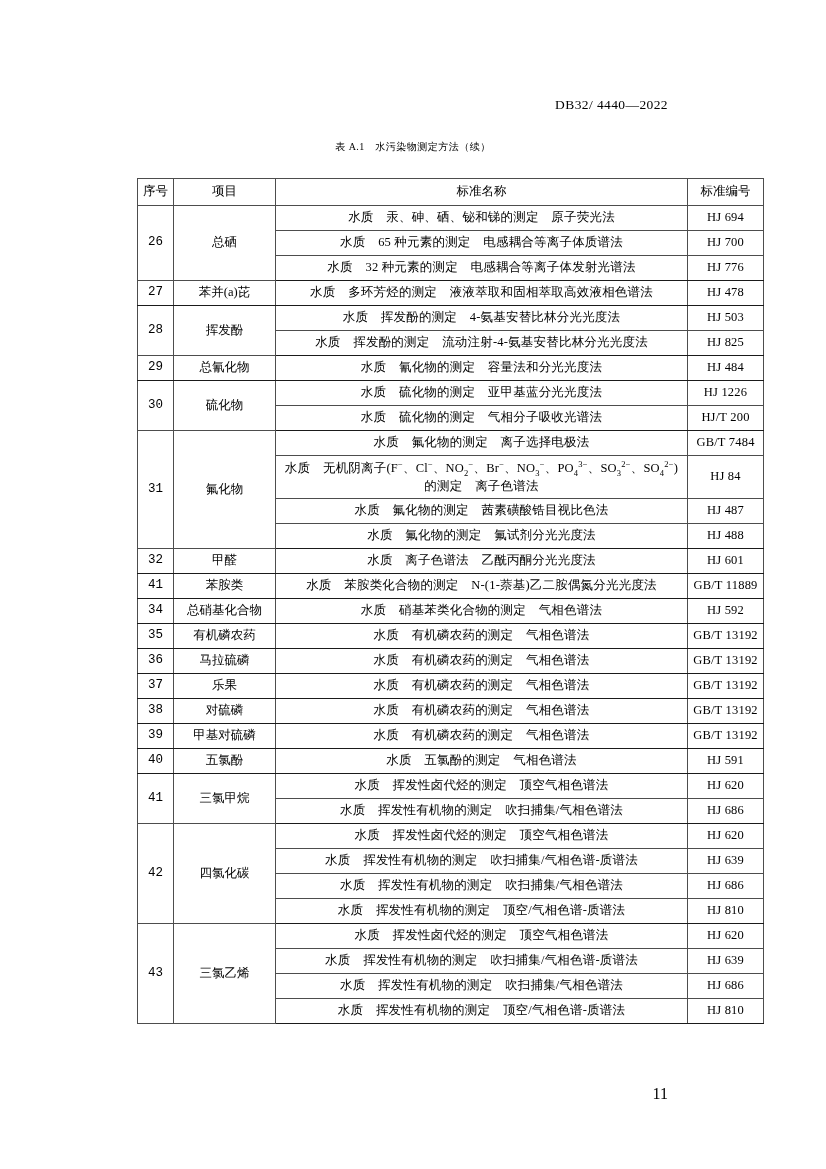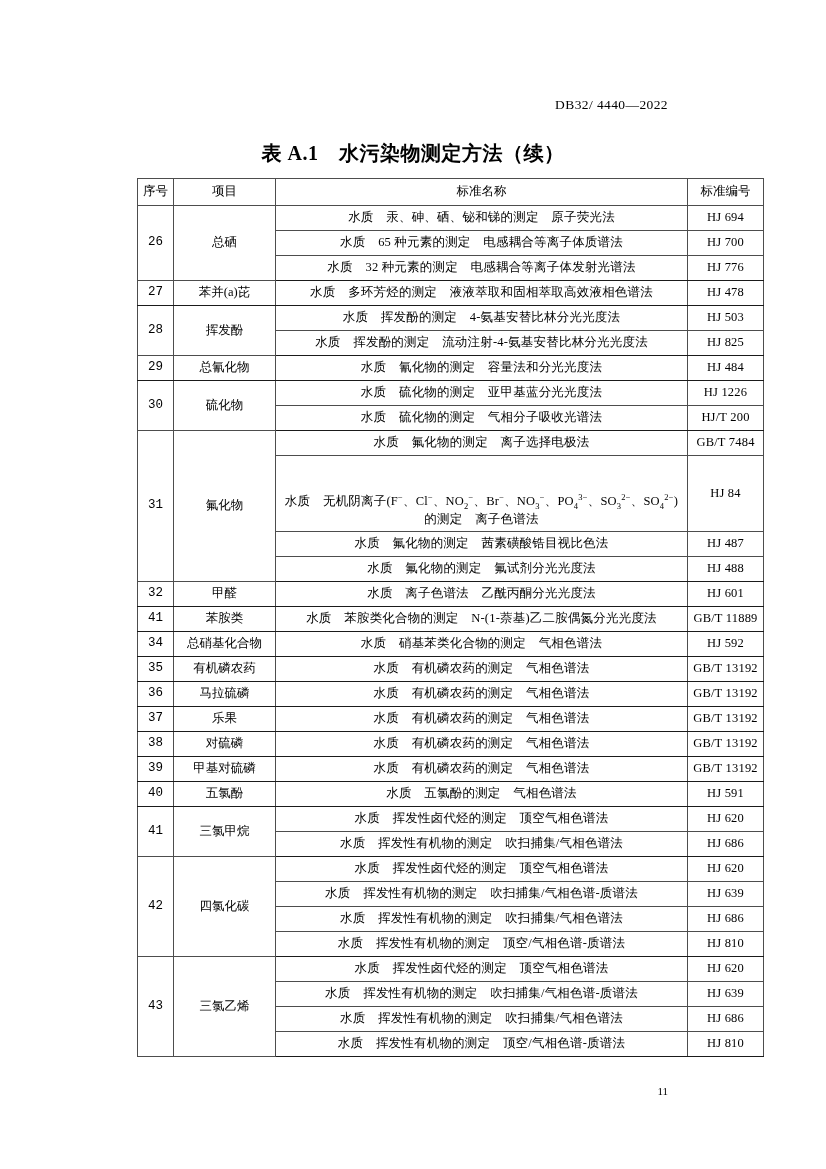--- a/index.html
+++ b/index.html
@@ -31,22 +31,22 @@
     letter-spacing: 0.4px;
     white-space: nowrap;
   }
   
   .table-caption {
     position: absolute;
     left: 0;
     top: 140px;
     width: 826px;
     text-align: center;
-    font-size: 20px;
-    font-weight: bold;
+    font-size: 10px;
+    font-weight: normal;
     letter-spacing: 0.5px;
   }
   
   .tbl-wrap {
     position: absolute;
     left: 101px;
     top: 178px;
     width: 626px;
     padding-left: 36px;
   }
@@ -114,28 +114,27 @@
   sub, sup {
     font-size: 0.68em;
     line-height: 0;
   }
   .formula {
     font-family: "Liberation Serif", serif;
   }
   .two-line {
     padding: 3px 6px;
     line-height: 1.45;
-    margin-top: 33px;
   }
   
   .page-number {
     position: absolute;
     right: 100px;
     top: 1085px;
-    font-size: 11px;
+    font-size: 16px;
     font-family: "Liberation Serif", serif;
   }
 </style>
 </head>
 <body>
 
 <div class="page">
 
   <div class="header-std">DB32/ 4440—2022</div>
 

